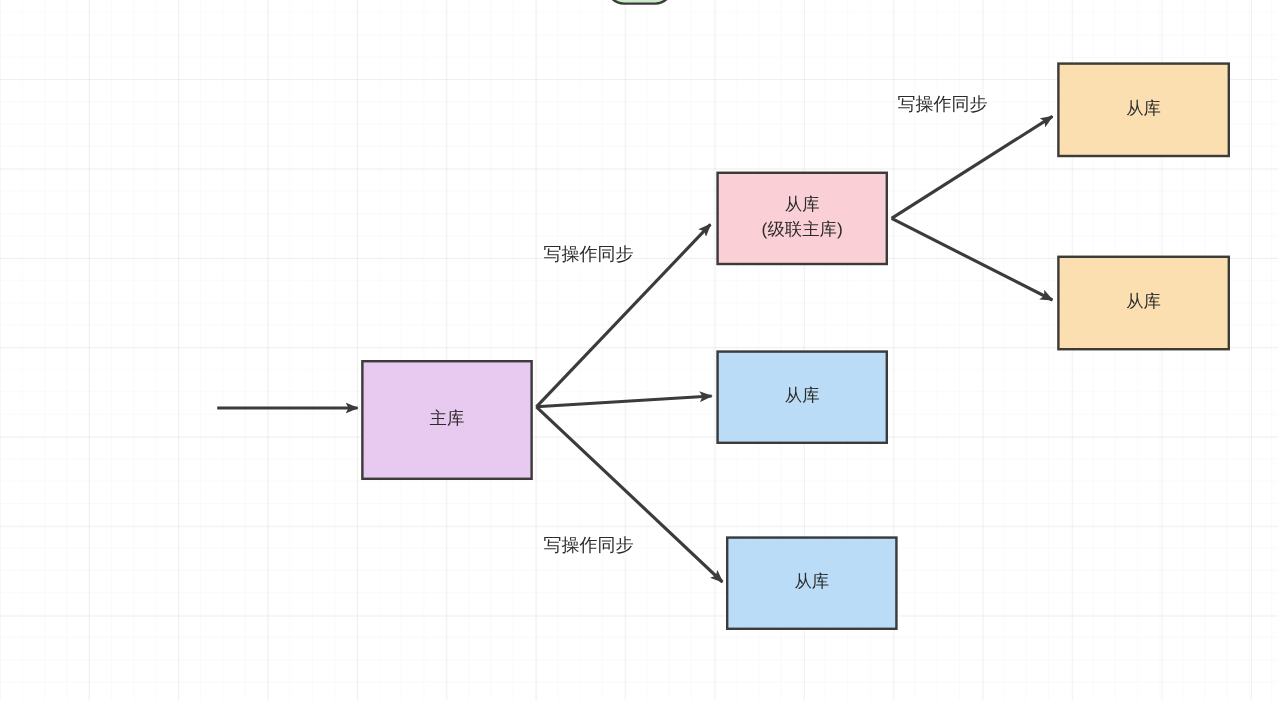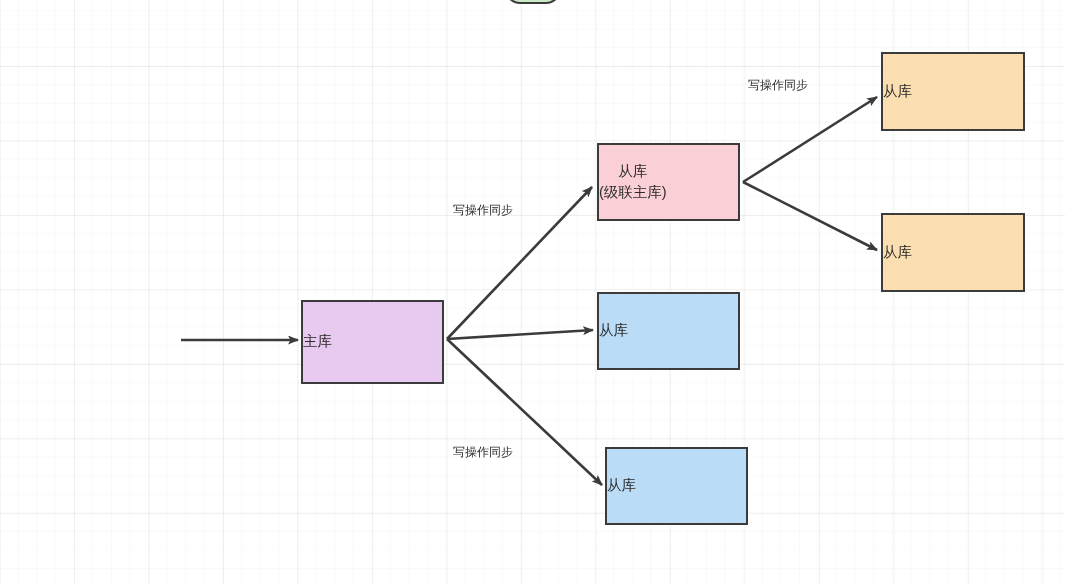--- a/index.html
+++ b/index.html
@@ -31,20 +31,21 @@
     left: 0; top: 0;
     width: 1065px;
     height: 584px;
   }
   .node {
     position: absolute;
     box-sizing: border-box;
     border: 2.6px solid #3b3b3b;
     display: flex;
     align-items: center;
+    justify-content: center;
     text-align: center;
     color: #2b2b2b;
     font-size: 14.5px;
     line-height: 1.45;
     z-index: 3;
   }
   .node-client {
     background: #ccebc9;
     border-radius: 26px;
   }
@@ -60,21 +61,21 @@
   .node-slave-orange {
     background: #fbdfb1;
   }
   .node-label {
     white-space: pre-line;
     pointer-events: none;
   }
   .edge-label {
     position: absolute;
     color: #2b2b2b;
-    font-size: 12px;
+    font-size: 15px;
     line-height: 1.3;
     white-space: nowrap;
     z-index: 4;
   }
   .cut-shape {
     position: absolute;
     border: 2.6px solid #3b3b3b;
     border-radius: 26px;
     background: #ccebc9;
     box-sizing: border-box;
@@ -102,21 +103,21 @@
     <line x1="447" y1="339" x2="593" y2="330" stroke="#3b3b3b" stroke-width="2.6" marker-end="url(#arrowhead)"></line>
 
     <line x1="447" y1="339" x2="602" y2="485" stroke="#3b3b3b" stroke-width="2.6" marker-end="url(#arrowhead)"></line>
 
     <line x1="743" y1="182" x2="877" y2="97" stroke="#3b3b3b" stroke-width="2.6" marker-end="url(#arrowhead)"></line>
 
     <line x1="743" y1="182" x2="877" y2="250" stroke="#3b3b3b" stroke-width="2.6" marker-end="url(#arrowhead)"></line>
   </svg>
 
 
-  <div class="node node-master" style="left:301px; top:300px; width:143px; height:84px;">
+  <div class="node node-master" style="left:301px; top:300px; width:143px; height:100px;">
     <span class="node-label">主库</span>
   </div>
 
   <div class="node node-cascade" style="left:597px; top:143px; width:143px; height:78px;">
     <span class="node-label">从库
 (级联主库)</span>
   </div>
 
   <div class="node node-slave-blue" style="left:597px; top:292px; width:143px; height:78px;">
     <span class="node-label">从库</span>

